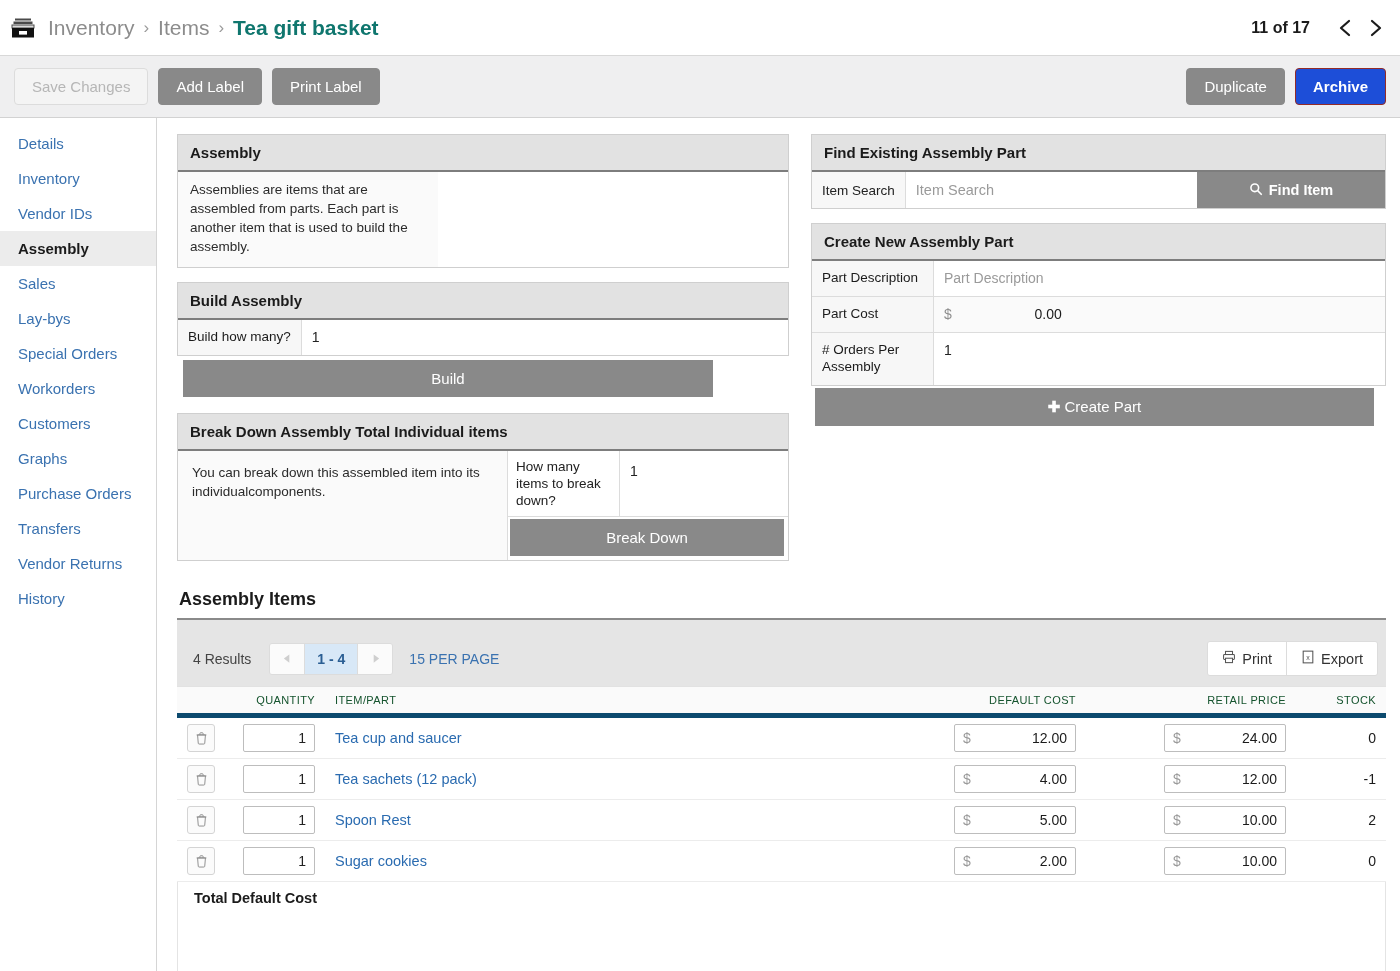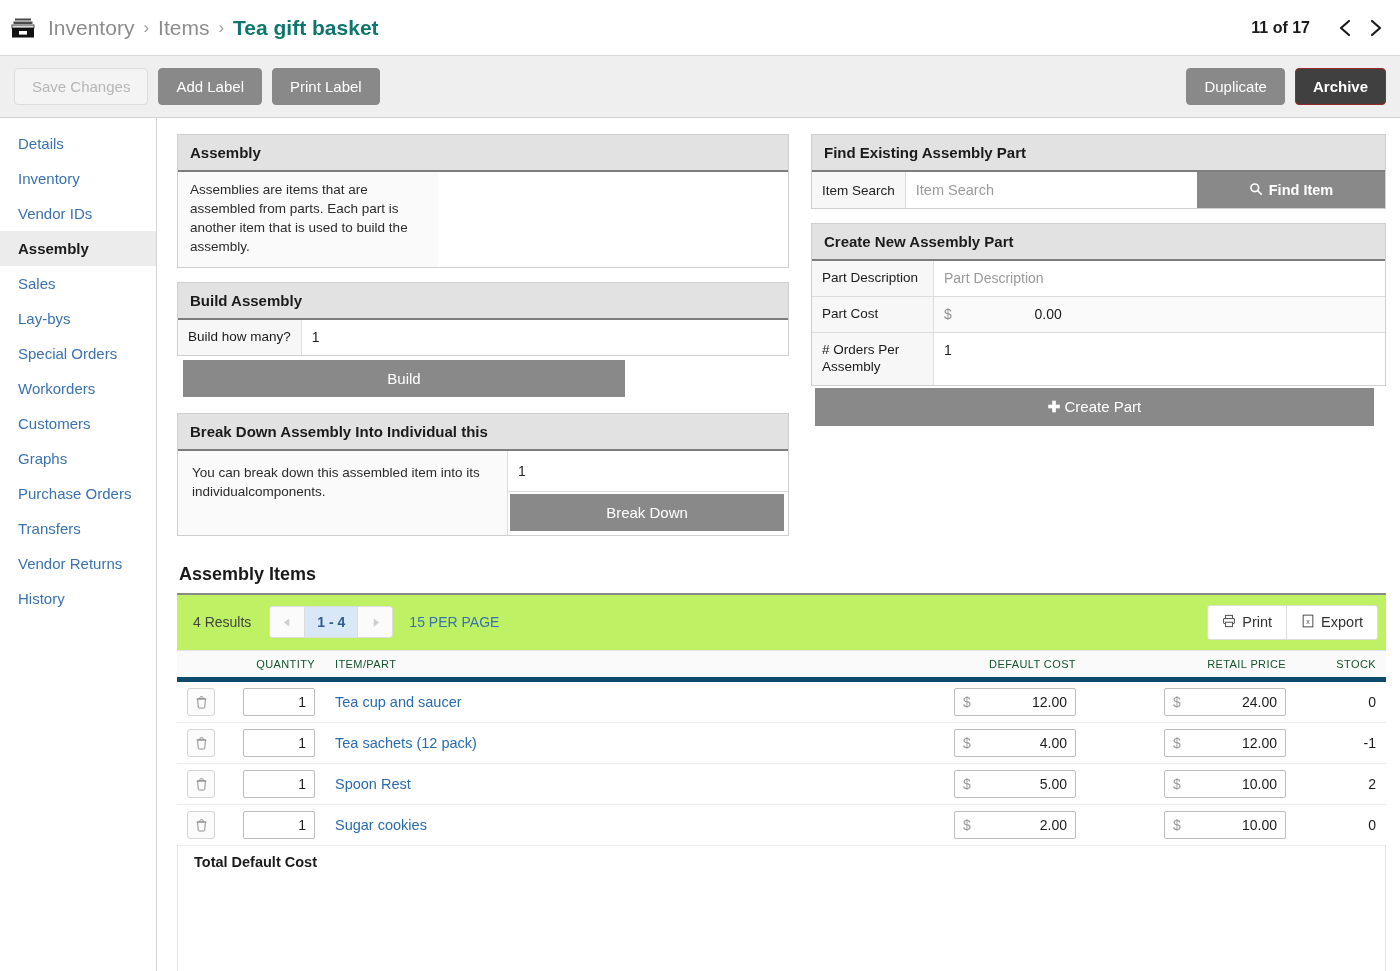--- a/index.html
+++ b/index.html
@@ -60,21 +60,21 @@
     line-height: 1.15;
     white-space: nowrap;
   }
   .btn-disabled {
     background: #f4f4f4;
     color: #b6b6b6;
     border: 1px solid #dcdcdc;
     cursor: default;
   }
   .btn-gray { background: #898989; color: #fff; border-color: #898989; }
-  .btn-red  { background: #404040; color: #fff; border-color: #932b28; font-weight: 600; }
+  .btn-red  { background: #1d4ed8; color: #fff; border-color: #932b28; font-weight: 600; }
   .tb-spacer { flex: 1 1 auto; }
 
   
   .page { display: flex; height: calc(971px - 56px - 62px); }
 
   
   .sidebar {
     width: 157px;
     flex: 0 0 157px;
     border-right: 1px solid #d5d5d5;
@@ -142,21 +142,21 @@
     color: #fff;
     text-align: center;
     font-size: 15px;
     padding: 10px 0;
     cursor: pointer;
     border: none;
     width: 100%;
     font-family: "Liberation Sans", sans-serif;
   }
   .build-btn-wrap { padding: 2px; }
-  .build-btn { width: 442px; }
+  .build-btn { width: 530px; }
 
   
   .find-row { display: flex; align-items: stretch; }
   .find-label {
     background: #f7f7f7; border-right: 1px solid #dcdcdc;
     padding: 10px 10px; font-size: 13.5px; display: flex; align-items: center;
   }
   .find-input {
     flex: 1 1 auto; padding: 10px 10px; font-size: 14.5px; color: #9a9a9a; background: #fff;
   }
@@ -187,22 +187,22 @@
   .bd-qval { flex: 1 1 auto; padding: 12px 10px; font-size: 14px; }
   .bd-btn-wrap { padding: 2px 4px 4px 2px; }
 
   
   .sect-title {
     font-size: 18px; font-weight: 700; color: #1b1b1b;
     margin: 14px 0 8px 2px;
   }
   .tbl-wrap { border-top: 2px solid #8a8a8a; }
   .tbl-toolbar {
-    display: flex; align-items: center; padding: 10px 8px 10px 16px;
-    border-bottom: 1px solid #e2e2e2; background: #bef264;
+    display: flex; align-items: center; padding: 21px 8px 10px 16px;
+    border-bottom: 1px solid #e2e2e2; background: #e5e5e5;
   }
   .results-count { font-size: 14px; color: #444; margin-right: 18px; }
   .pager { display: flex; border: 1px solid #dcdcdc; border-radius: 3px; overflow: hidden; }
   .pager-cell {
     padding: 7px 10px; font-size: 14px; display: flex; align-items: center;
     justify-content: center; cursor: pointer; background: #fbfbfb; min-width: 34px;
   }
   .pager-cell.page-num {
     background: #d8e8f7; color: #2a5e93; font-weight: 600;
     border-left: 1px solid #dcdcdc; border-right: 1px solid #dcdcdc; min-width: 54px;
@@ -336,25 +336,26 @@
           <div class="frow">
             <div class="flabel">Build how many?</div>
             <div class="fval">1</div>
           </div>
         </div>
         <div class="build-btn-wrap" style="margin:-12px 0 14px 4px;">
           <button class="wide-btn build-btn">Build</button>
         </div>
 
         <div class="panel">
-          <div class="panel-head">Break Down Assembly Into Individual this</div>
+          <div class="panel-head">Break Down Assembly Total Individual items</div>
           <div class="bd-split">
             <div class="bd-left">You can break down this assembled item into its individualcomponents.</div>
             <div class="bd-right">
               <div class="bd-qrow">
+                <div class="bd-qlabel">How many items to break down?</div>
                 <div class="bd-qval">1</div>
               </div>
               <div class="bd-btn-wrap">
                 <button class="wide-btn">Break Down</button>
               </div>
             </div>
           </div>
         </div>
 
       </div>

